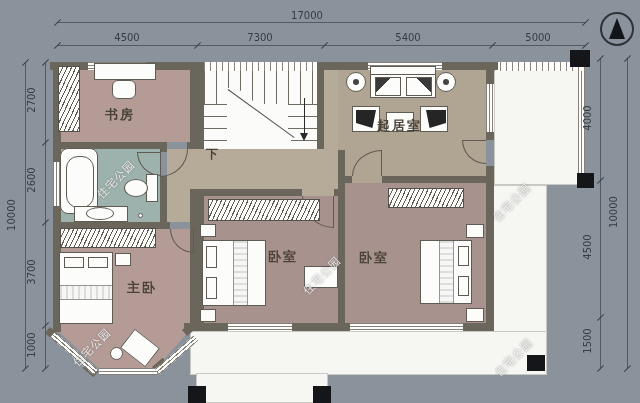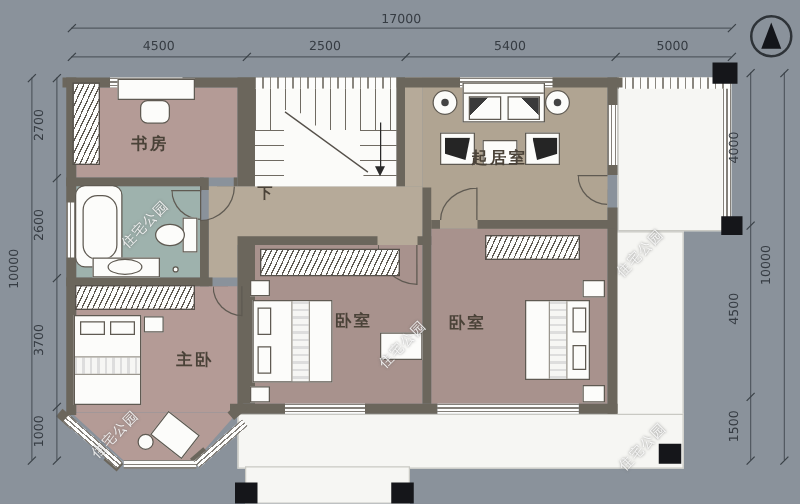--- a/index.html
+++ b/index.html
@@ -182,43 +182,43 @@
   </div>
   <div class="furn" style="left:386px;top:112px;width:28px;height:20px;"></div>
 
   <div class="col" style="left:570px;top:50px;width:20px;height:17px;"></div>
   <div class="col" style="left:577px;top:173px;width:17px;height:15px;"></div>
   <div class="col" style="left:527px;top:355px;width:18px;height:16px;"></div>
   <div class="col" style="left:188px;top:386px;width:18px;height:17px;"></div>
   <div class="col" style="left:313px;top:386px;width:18px;height:17px;"></div>
 
   <div class="rlab" style="left:105px;top:106px;">书房</div>
-  <div class="rlab" style="left:141px;top:279px;">主卧</div>
+  <div class="rlab" style="left:127px;top:279px;">主卧</div>
   <div class="rlab" style="left:268px;top:248px;">卧室</div>
   <div class="rlab" style="left:359px;top:249px;">卧室</div>
   <div class="rlab" style="left:377px;top:117px;">起居室</div>
 
   <div class="wm" style="left:92px;top:172px;">住宅公园</div>
   <div class="wm" style="left:68px;top:340px;">住宅公园</div>
   <div class="wm" style="left:298px;top:268px;">住宅公园</div>
   <div class="wm" style="left:488px;top:195px;">住宅公园</div>
   <div class="wm" style="left:490px;top:350px;">住宅公园</div>
 
   <div class="dline" style="left:57px;top:22px;width:528px;height:1px;"></div>
   <div class="dline" style="left:57px;top:45px;width:528px;height:1px;"></div>
   <div class="tick" style="left:53px;top:22px;"></div>
   <div class="tick" style="left:581px;top:22px;"></div>
   <div class="tick" style="left:53px;top:45px;"></div>
   <div class="tick" style="left:193px;top:45px;"></div>
   <div class="tick" style="left:320px;top:45px;"></div>
   <div class="tick" style="left:488px;top:45px;"></div>
   <div class="tick" style="left:581px;top:45px;"></div>
-  <div class="dlab" style="left:291px;top:10px;width:60px;">17000</div>
+  <div class="dlab" style="left:277px;top:10px;width:60px;">17000</div>
   <div class="dlab" style="left:107px;top:32px;width:40px;">4500</div>
-  <div class="dlab" style="left:240px;top:32px;width:40px;">2500</div>
+  <div class="dlab" style="left:240px;top:32px;width:40px;">7300</div>
   <div class="dlab" style="left:388px;top:32px;width:40px;">5400</div>
   <div class="dlab" style="left:518px;top:32px;width:40px;">5000</div>
 
   <div class="dline" style="left:25px;top:62px;width:1px;height:306px;"></div>
   <div class="dline" style="left:45px;top:62px;width:1px;height:306px;"></div>
   <div class="tick" style="left:21px;top:62px;"></div>
   <div class="tick" style="left:21px;top:368px;"></div>
   <div class="tick" style="left:41px;top:62px;"></div>
   <div class="tick" style="left:41px;top:142px;"></div>
   <div class="tick" style="left:41px;top:222px;"></div>

